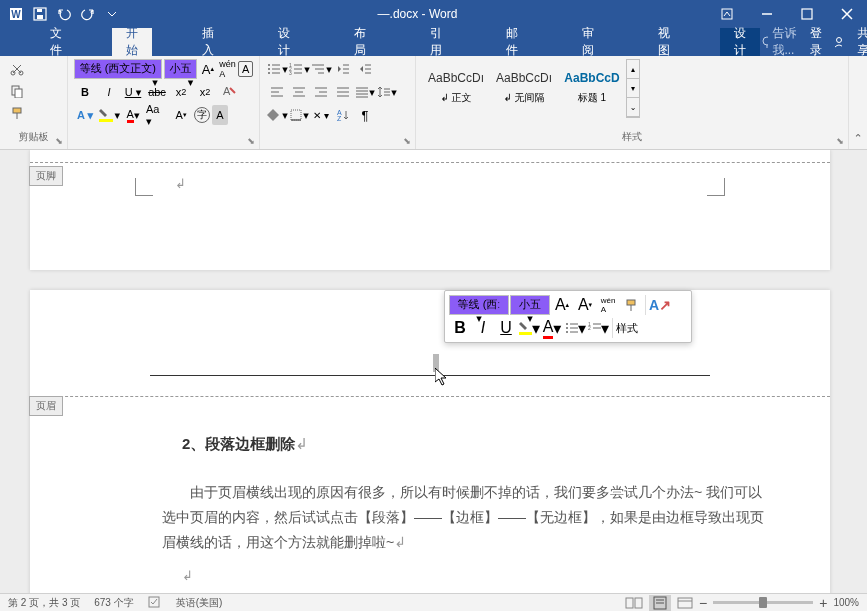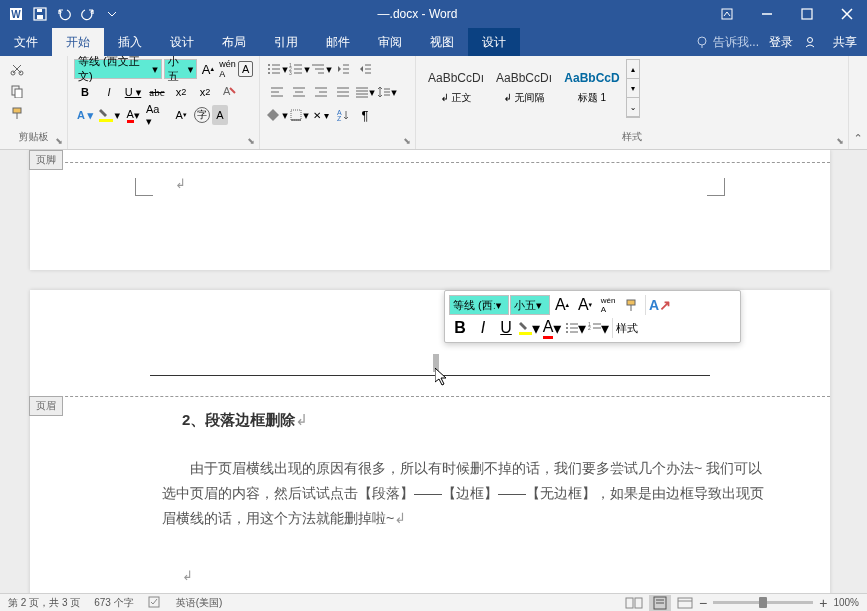--- a/index.html
+++ b/index.html
@@ -5,61 +5,61 @@
 *{margin:0;padding:0;box-sizing:border-box;font-family:"Microsoft YaHei","Segoe UI",sans-serif;}
 body{width:867px;height:611px;background:#fff;overflow:hidden;position:relative;}
 .titlebar{height:28px;background:#2b579a;display:flex;align-items:center;color:#fff;font-size:12px;}
 .qat{display:flex;align-items:center;gap:4px;padding:0 6px;}
 .qat-icon{width:20px;height:20px;display:flex;align-items:center;justify-content:center;cursor:pointer;}
 .title-center{flex:1;text-align:center;display:flex;align-items:center;justify-content:center;gap:40px;}
 .contextual-tab{background:#0b4182;padding:0 20px;height:28px;display:flex;align-items:center;font-size:11px;}
 .win-controls{display:flex;}
 .win-btn{width:40px;height:28px;display:flex;align-items:center;justify-content:center;cursor:pointer;}
 .ribbon-tabs{height:28px;background:#2b579a;display:flex;align-items:center;color:#fff;font-size:12px;}
-.tab{padding:0 14px;height:28px;display:flex;align-items:center;cursor:pointer;}
+.tab{padding:0 14px;height:28px;display:flex;align-items:center;cursor:pointer;margin-left:36px;}
 .tab.file{background:#2b579a;}
 .tab.active{background:#f3f3f3;color:#2b579a;}
 .tab.design{background:#0b4182;}
 .right-tabs{margin-left:auto;display:flex;align-items:center;gap:10px;padding-right:10px;}
 .tellme{color:#c0d0e8;display:flex;align-items:center;gap:4px;}
 .ribbon{height:94px;background:#f3f3f3;border-bottom:1px solid #d0d0d0;display:flex;font-size:11px;}
 .group{border-right:1px solid #e0e0e0;padding:3px 6px;display:flex;flex-direction:column;position:relative;}
 .group-label{text-align:center;font-size:10px;color:#666;padding:2px 0;margin-top:auto;}
 .group-body{flex:1;display:flex;gap:4px;}
 .clipboard-big{display:flex;flex-direction:column;align-items:center;gap:2px;padding:2px;}
 .paste-icon{width:30px;height:36px;background:linear-gradient(#f8e8b0,#f0d080);border:1px solid #c0a050;border-radius:2px;position:relative;}
 .paste-icon::before{content:"";position:absolute;top:3px;left:3px;right:3px;height:8px;background:#fff;border-radius:1px;}
 .small-btns{display:flex;flex-direction:column;gap:2px;}
 .sm-btn{width:22px;height:20px;display:flex;align-items:center;justify-content:center;cursor:pointer;}
 .font-group{width:192px;}
 .font-row1{display:flex;gap:2px;align-items:center;margin-bottom:3px;}
 .font-row2{display:flex;gap:2px;align-items:center;margin-bottom:3px;}
 .font-row3{display:flex;gap:2px;align-items:center;}
-.combo{height:20px;border:1px solid #c0c0c0;background:#5eead4;font-size:11px;padding:1px 3px;display:flex;align-items:center;cursor:pointer;}
+.combo{height:20px;border:1px solid #c0c0c0;background:#8b5cf6;font-size:11px;padding:1px 3px;display:flex;align-items:center;cursor:pointer;flex-direction:column;}
 .combo.font{width:108px;}
 .combo.size{width:40px;}
 .tb-btn{width:22px;height:20px;display:flex;align-items:center;justify-content:center;cursor:pointer;border-radius:2px;}
 .para-group{width:156px;}
 .para-row{display:flex;gap:0;align-items:center;margin-bottom:3px;}
 .styles-group{flex:1;}
 .styles-gallery{display:flex;gap:0;height:66px;align-items:flex-start;}
 .style-item{width:68px;height:58px;border:1px solid transparent;display:flex;flex-direction:column;align-items:center;justify-content:center;cursor:pointer;font-size:10px;gap:6px;}
 .style-preview{font-size:12px;color:#333;}
 .style-item.heading .style-preview{color:#0369a1;font-weight:bold;}
 .gallery-more{width:14px;display:flex;flex-direction:column;border:1px solid #c0c0c0;}
 .gallery-more div{height:19px;display:flex;align-items:center;justify-content:center;font-size:8px;cursor:pointer;border-bottom:1px solid #c0c0c0;}
 .edit-group{width:50px;}
 .edit-body{display:flex;flex-direction:column;align-items:center;gap:2px;padding-top:4px;}
 .doc-area{position:absolute;top:150px;left:0;right:0;bottom:18px;background:#ededed;overflow:hidden;}
 .page{position:absolute;background:#fff;box-shadow:0 0 4px rgba(0,0,0,.15);}
 .page1{left:30px;top:0;width:800px;height:120px;}
 .page2{left:30px;top:140px;width:800px;height:310px;}
 .hf-marker{position:absolute;left:-1px;background:#ededed;border:1px solid #aaa;font-size:10px;padding:2px 6px;color:#666;}
 .hf-dotted{position:absolute;left:0;right:0;border-top:1px dashed #999;}
-.doc-text{position:absolute;color:#333;font-size:14px;line-height:1.8;}
+.doc-text{position:absolute;color:#333;font-size:14px;line-height:1.8;margin-top:24px;}
 .doc-text h3{font-size:15px;color:#333;font-weight:bold;}
 .crop-mark{position:absolute;width:18px;height:18px;}
 .crop-mark.tl{border-left:1px solid #888;border-bottom:1px solid #888;}
 .crop-mark.tr{border-right:1px solid #888;border-bottom:1px solid #888;}
 .mini-toolbar{position:absolute;background:#fff;border:1px solid #c0c0c0;box-shadow:0 2px 6px rgba(0,0,0,.2);padding:4px;border-radius:2px;}
 .mini-row{display:flex;gap:1px;align-items:center;margin-bottom:3px;}
 .mini-row:last-child{margin-bottom:0;}
 .statusbar{position:absolute;bottom:0;left:0;right:0;height:18px;background:#f3f3f3;border-top:1px solid #d0d0d0;display:flex;align-items:center;font-size:10px;color:#555;padding:0 8px;}
 .status-left{display:flex;gap:14px;}
 .status-right{margin-left:auto;display:flex;align-items:center;gap:6px;}
@@ -207,21 +207,21 @@
         <div class="tb-btn" style="font-size:13px;">A<sup style="font-size:7px;">▴</sup></div>
         <div class="tb-btn">
             <span style="font-size:9px;">wén<br>A</span>
           </div>
         <div class="tb-btn" style="border:1px solid #666;width:18px;height:16px;font-size:11px;">A</div>
       </div>
       <div class="font-row2">
         <div class="tb-btn" style="font-weight:bold;">B</div>
         <div class="tb-btn" style="font-style:italic;">I</div>
         <div class="tb-btn" style="text-decoration:underline;">U ▾</div>
-        <div class="tb-btn" style="text-decoration:line-through;font-family:Liberation Serif, serif;">abc</div>
+        <div class="tb-btn" style="text-decoration:line-through;">abc</div>
         <div class="tb-btn">x<sub>2</sub></div>
         <div class="tb-btn">x<sup>2</sup></div>
         <div class="tb-btn">
             <svg width="16" height="16">
               <text x="2" y="11" font-size="11" fill="#666">A</text>
               <path d="M9 4 L14 9" stroke="#d05050" stroke-width="2"></path>
             </svg>
           </div>
       </div>
       <div class="font-row3">
@@ -373,41 +373,41 @@
 
 
   <div style="width:18px;display:flex;align-items:flex-end;justify-content:center;padding-bottom:4px;">
     <div style="cursor:pointer;font-size:11px;color:#666;">⌃</div>
   </div>
 </div>
 
 <div class="doc-area">
   <div class="page page1">
     <div class="hf-dotted" style="top:12px;"></div>
-    <div class="hf-marker" style="top:0;">页脚</div>
+    <div class="hf-marker" style="top:16px;">页脚</div>
     <div class="crop-mark tl" style="left:105px;top:28px;"></div>
     <div class="crop-mark tr" style="right:105px;top:28px;"></div>
     <span class="caret" style="left:145px;top:26px;">↲</span>
   </div>
 
   <div class="page page2">
     <div class="header-line" style="left:120px;right:120px;top:85px;"></div>
     <div class="hf-dotted" style="top:106px;"></div>
     <div class="hf-marker" style="top:106px;">页眉</div>
 
     <div class="doc-text" style="left:152px;top:116px;">
       <h3><span>2、段落边框删除</span><span style="color:#999;font-weight:normal;">↲</span></h3>
     </div>
     <div class="doc-text" style="left:132px;right:60px;top:166px;text-indent:2em;color:#555;">
       <span>由于页眉横线出现的原因有很多，所以有时候删不掉的话，我们要多尝试几个办法~   我们可以选中页眉的内容，然后试试点击【段落】——【边框】——【无边框】，如果是由边框导致出现页眉横线的话，用这个方法就能删掉啦~</span><span style="color:#999;">↲</span>
     </div>
     <span class="caret" style="left:152px;top:278px;">↲</span>
   </div>
 
-  <div class="mini-toolbar" style="left:444px;top:140px;width:297px;">
+  <div class="mini-toolbar" style="left:444px;top:140px;width:248px;">
     <div class="mini-row">
       <div class="combo" style="width:60px;"><span>等线 (西ː</span>▾</div>
       <div class="combo" style="width:40px;"><span>小五</span>▾</div>
       <div class="tb-btn">A<sup style="font-size:7px;">▴</sup></div>
       <div class="tb-btn">A<sup style="font-size:7px;">▾</sup></div>
       <div class="tb-btn" style="font-size:8px;">wén<br>A</div>
       <div class="tb-btn">
           <svg width="14" height="14">
             <rect x="3" y="2" width="8" height="5" fill="#f0c060" stroke="#666"></rect>
             <line x1="7" y1="7" x2="7" y2="13" stroke="#666"></line>

